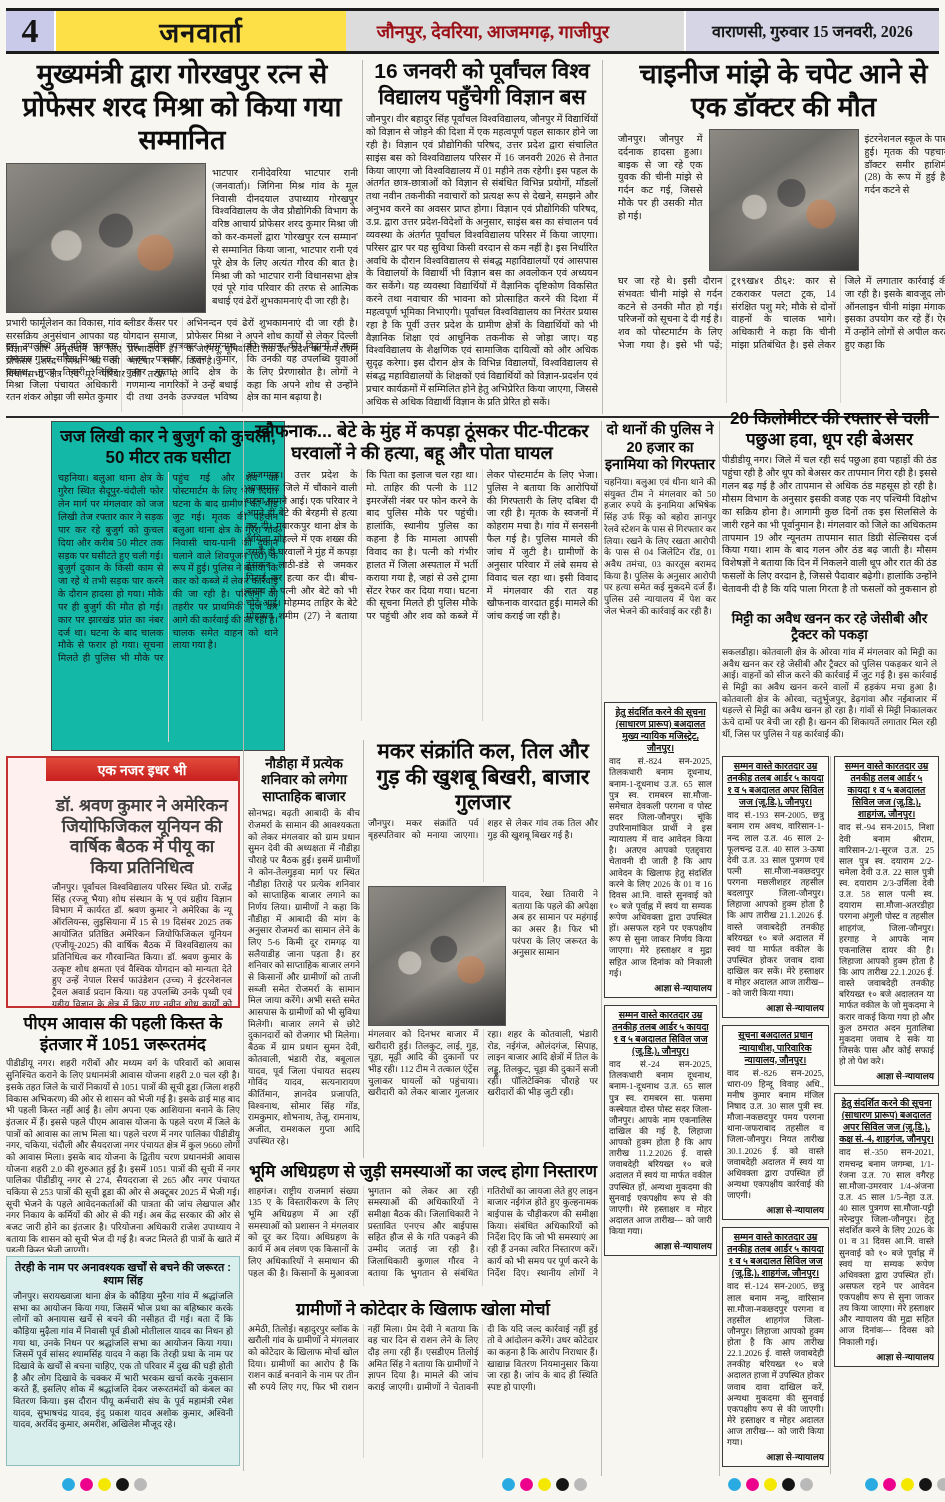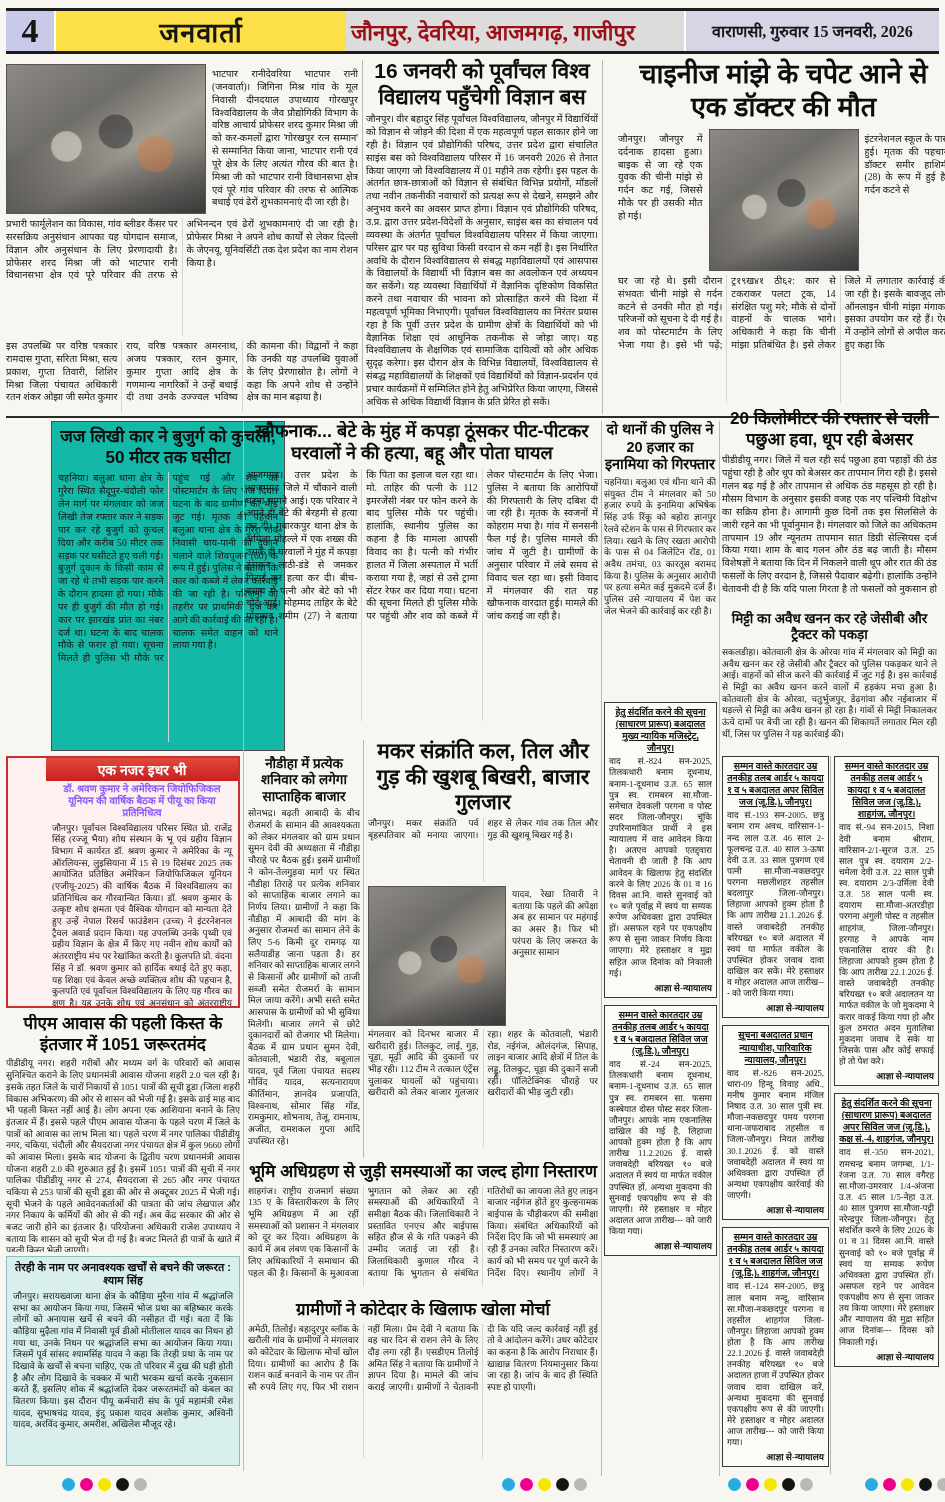--- a/index.html
+++ b/index.html
@@ -18,21 +18,21 @@
   .hdr .pgnum {
     width:50px; background:#c9c9ea; display:flex; align-items:center; justify-content:center;
     font-size:34px; font-weight:bold; border-right:2px solid #fff;
   }
   .hdr .masthead {
     width:290px; background:#fde047; display:flex; align-items:center; justify-content:center;
     font-size:27px; font-weight:bold; letter-spacing:1px;
   }
   .hdr .edition {
     flex:1; display:flex; align-items:center; justify-content:center;
-    color:#9b1016; font-size:22px; font-weight:bold;
+    color:#9b1016; font-size:18px; font-weight:bold;
   }
   .hdr .dateline {
     width:255px; background:#d5d5e6; display:flex; align-items:center; justify-content:center;
     font-size:16px; font-weight:bold; border-left:2px solid #fff;margin-left:44px;
   }
   
   .art { position:absolute; overflow:hidden; }
   .hl { font-weight:bold; text-align:center; line-height:1.22; font-family:"Liberation Sans","DejaVu Sans",sans-serif; color:#0d0d0d; }
   .hl-xl { font-size:27px; }
   .hl-lg { font-size:21px; }
@@ -57,21 +57,21 @@
   .rowflex { display:flex; gap:6px; margin-top:4px; }
   .rowflex .side { flex:1; }
   
   .boxed { border:1.5px solid #4a4a4a; padding:5px 6px; background:#14b8a6;margin-left:45px; }
   .eknazar { border:2px solid #c53030; background:#fdf0ee; padding:0 6px 4px 6px; }
   .eknazar .band {
     margin:0 -6px; background:linear-gradient(180deg,#e14a3a,#c81f1f);
     color:#fff; font-weight:bold; font-size:14px; text-align:center; padding:2px 0;
     font-family:"Liberation Sans","DejaVu Sans",sans-serif;
   }
-  .eknazar .hl-blue { color:#8b5cf6; font-size:10px; margin-top:2px; }
+  .eknazar .hl-blue { color:#404040; font-size:17px; margin-top:15px; }
   .terahi { background:#d9efee; border:1px solid #8fbcbc; padding:4px 6px; }
   .terahi .hl { font-size:13px; }
   
   .ncol { position:absolute; overflow:hidden; }
   .notice { border:1.5px solid #3a3a3a; background:#fcfbf7; padding:3px 4px; margin-bottom:7px; }
   .notice .nh { font-weight:bold; font-size:9.3px; text-align:center; line-height:1.3;text-decoration:underline; }
   .notice .nb { font-size:8.7px; line-height:1.28; text-align:justify; margin-top:2px; }
   .notice .ns { font-size:9px; font-weight:bold; text-align:right; margin-top:2px; }
   
   .vr { position:absolute; width:1px; background:#b9b8b2; }
@@ -88,20 +88,21 @@
 <div class="page">
 
   <div class="hdr">
     <div class="pgnum">4</div>
     <div class="masthead">जनवार्ता</div>
     <div class="edition">जौनपुर, देवरिया, आजमगढ़, गाजीपुर</div>
     <div class="dateline">वाराणसी, गुरुवार 15 जनवरी, 2026</div>
   </div>
 
   <div class="art" style="left:6px; top:58px; width:352px; height:357px;">
+    <div class="hl hl-xl">मुख्यमंत्री द्वारा गोरखपुर रत्न से प्रोफेसर शरद मिश्रा को किया गया सम्मानित</div>
     <div class="rowflex" style="margin-top:6px;">
       <div class="photo" style="width:200px; height:150px; flex:none;"></div>
       <div class="side bd">भाटपार रानीदेवरिया भाटपार रानी (जनवार्ता)। जिगिना मिश्र गांव के मूल निवासी दीनदयाल उपाध्याय गोरखपुर विश्वविद्यालय के जैव प्रौद्योगिकी विभाग के वरिष्ठ आचार्य प्रोफेसर शरद कुमार मिश्रा जी को कर-कमलों द्वारा 'गोरखपुर रत्न सम्मान' से सम्मानित किया जाना, भाटपार रानी एवं पूरे क्षेत्र के लिए अत्यंत गौरव की बात है। मिश्रा जी को भाटपार रानी विधानसभा क्षेत्र एवं पूरे गांव परिवार की तरफ से आत्मिक बधाई एवं ढेरों शुभकामनाएं दी जा रही है।</div>
     </div>
     <div class="bd cols-2" style="height:118px;">प्रभारी फार्मूलेशन का विकास, गांव ब्लीडर कैंसर पर सरसक्रिय अनुसंधान आपका यह योगदान समाज, विज्ञान और अनुसंधान के लिए प्रेरणादायी है। प्रोफेसर शरद मिश्रा जी को भाटपार रानी विधानसभा क्षेत्र एवं पूरे परिवार की तरफ से अभिनन्दन एवं ढेरों शुभकामनाएं दी जा रही है। प्रोफेसर मिश्रा ने अपने शोध कार्यों से लेकर दिल्ली के जेएनयू, यूनिवर्सिटी तक देश प्रदेश का नाम रोशन किया है।</div>
 
   </div>
   <div class="art" style="left:6px; top:340px; width:352px; height:74px;">
     <div class="bd cols-3" style="height:72px; margin-top:0;">इस उपलब्धि पर वरिष्ठ पत्रकार रामदास गुप्ता, सरिता मिश्रा, सत्य प्रकाश, गुप्ता तिवारी, शिशिर मिश्रा जिला पंचायत अधिकारी रतन शंकर ओझा जी समेत कुमार राय, वरिष्ठ पत्रकार अमरनाथ, अजय पत्रकार, रतन कुमार, कुमार गुप्ता आदि क्षेत्र के गणमान्य नागरिकों ने उन्हें बधाई दी तथा उनके उज्ज्वल भविष्य की कामना की। विद्वानों ने कहा कि उनकी यह उपलब्धि युवाओं के लिए प्रेरणास्रोत है। लोगों ने कहा कि अपने शोध से उन्होंने क्षेत्र का मान बढ़ाया है।</div>
   </div>

